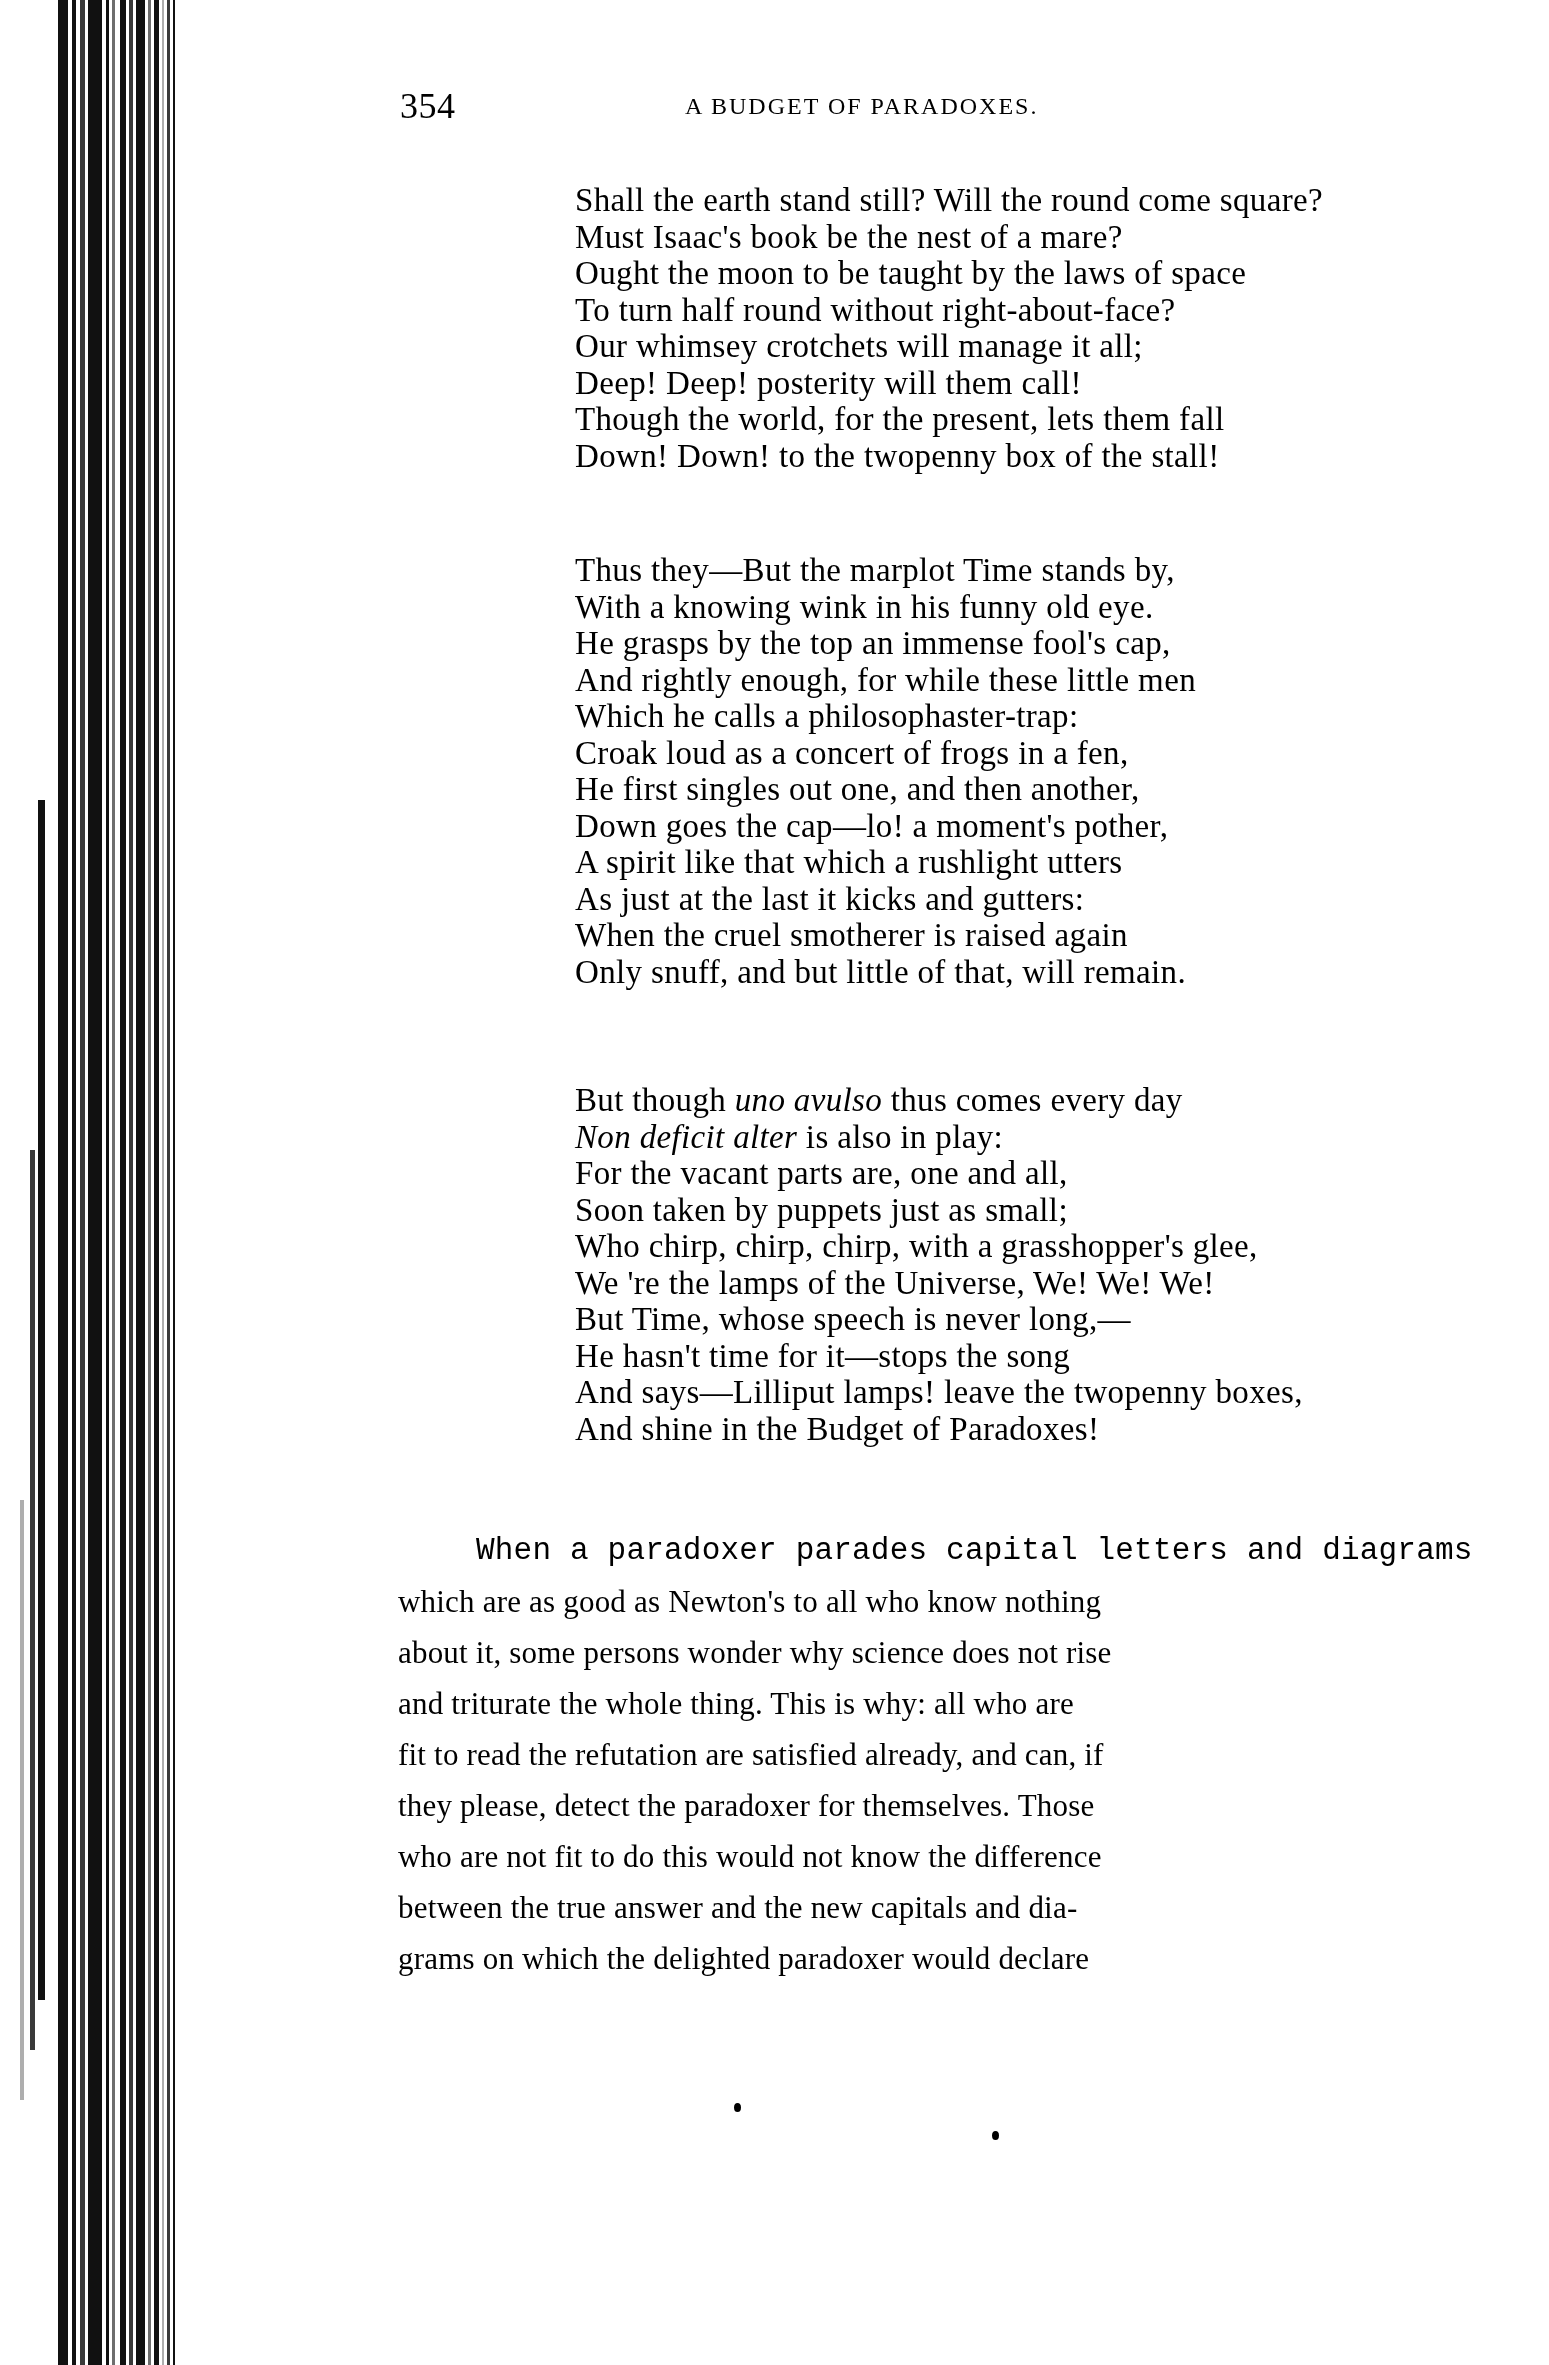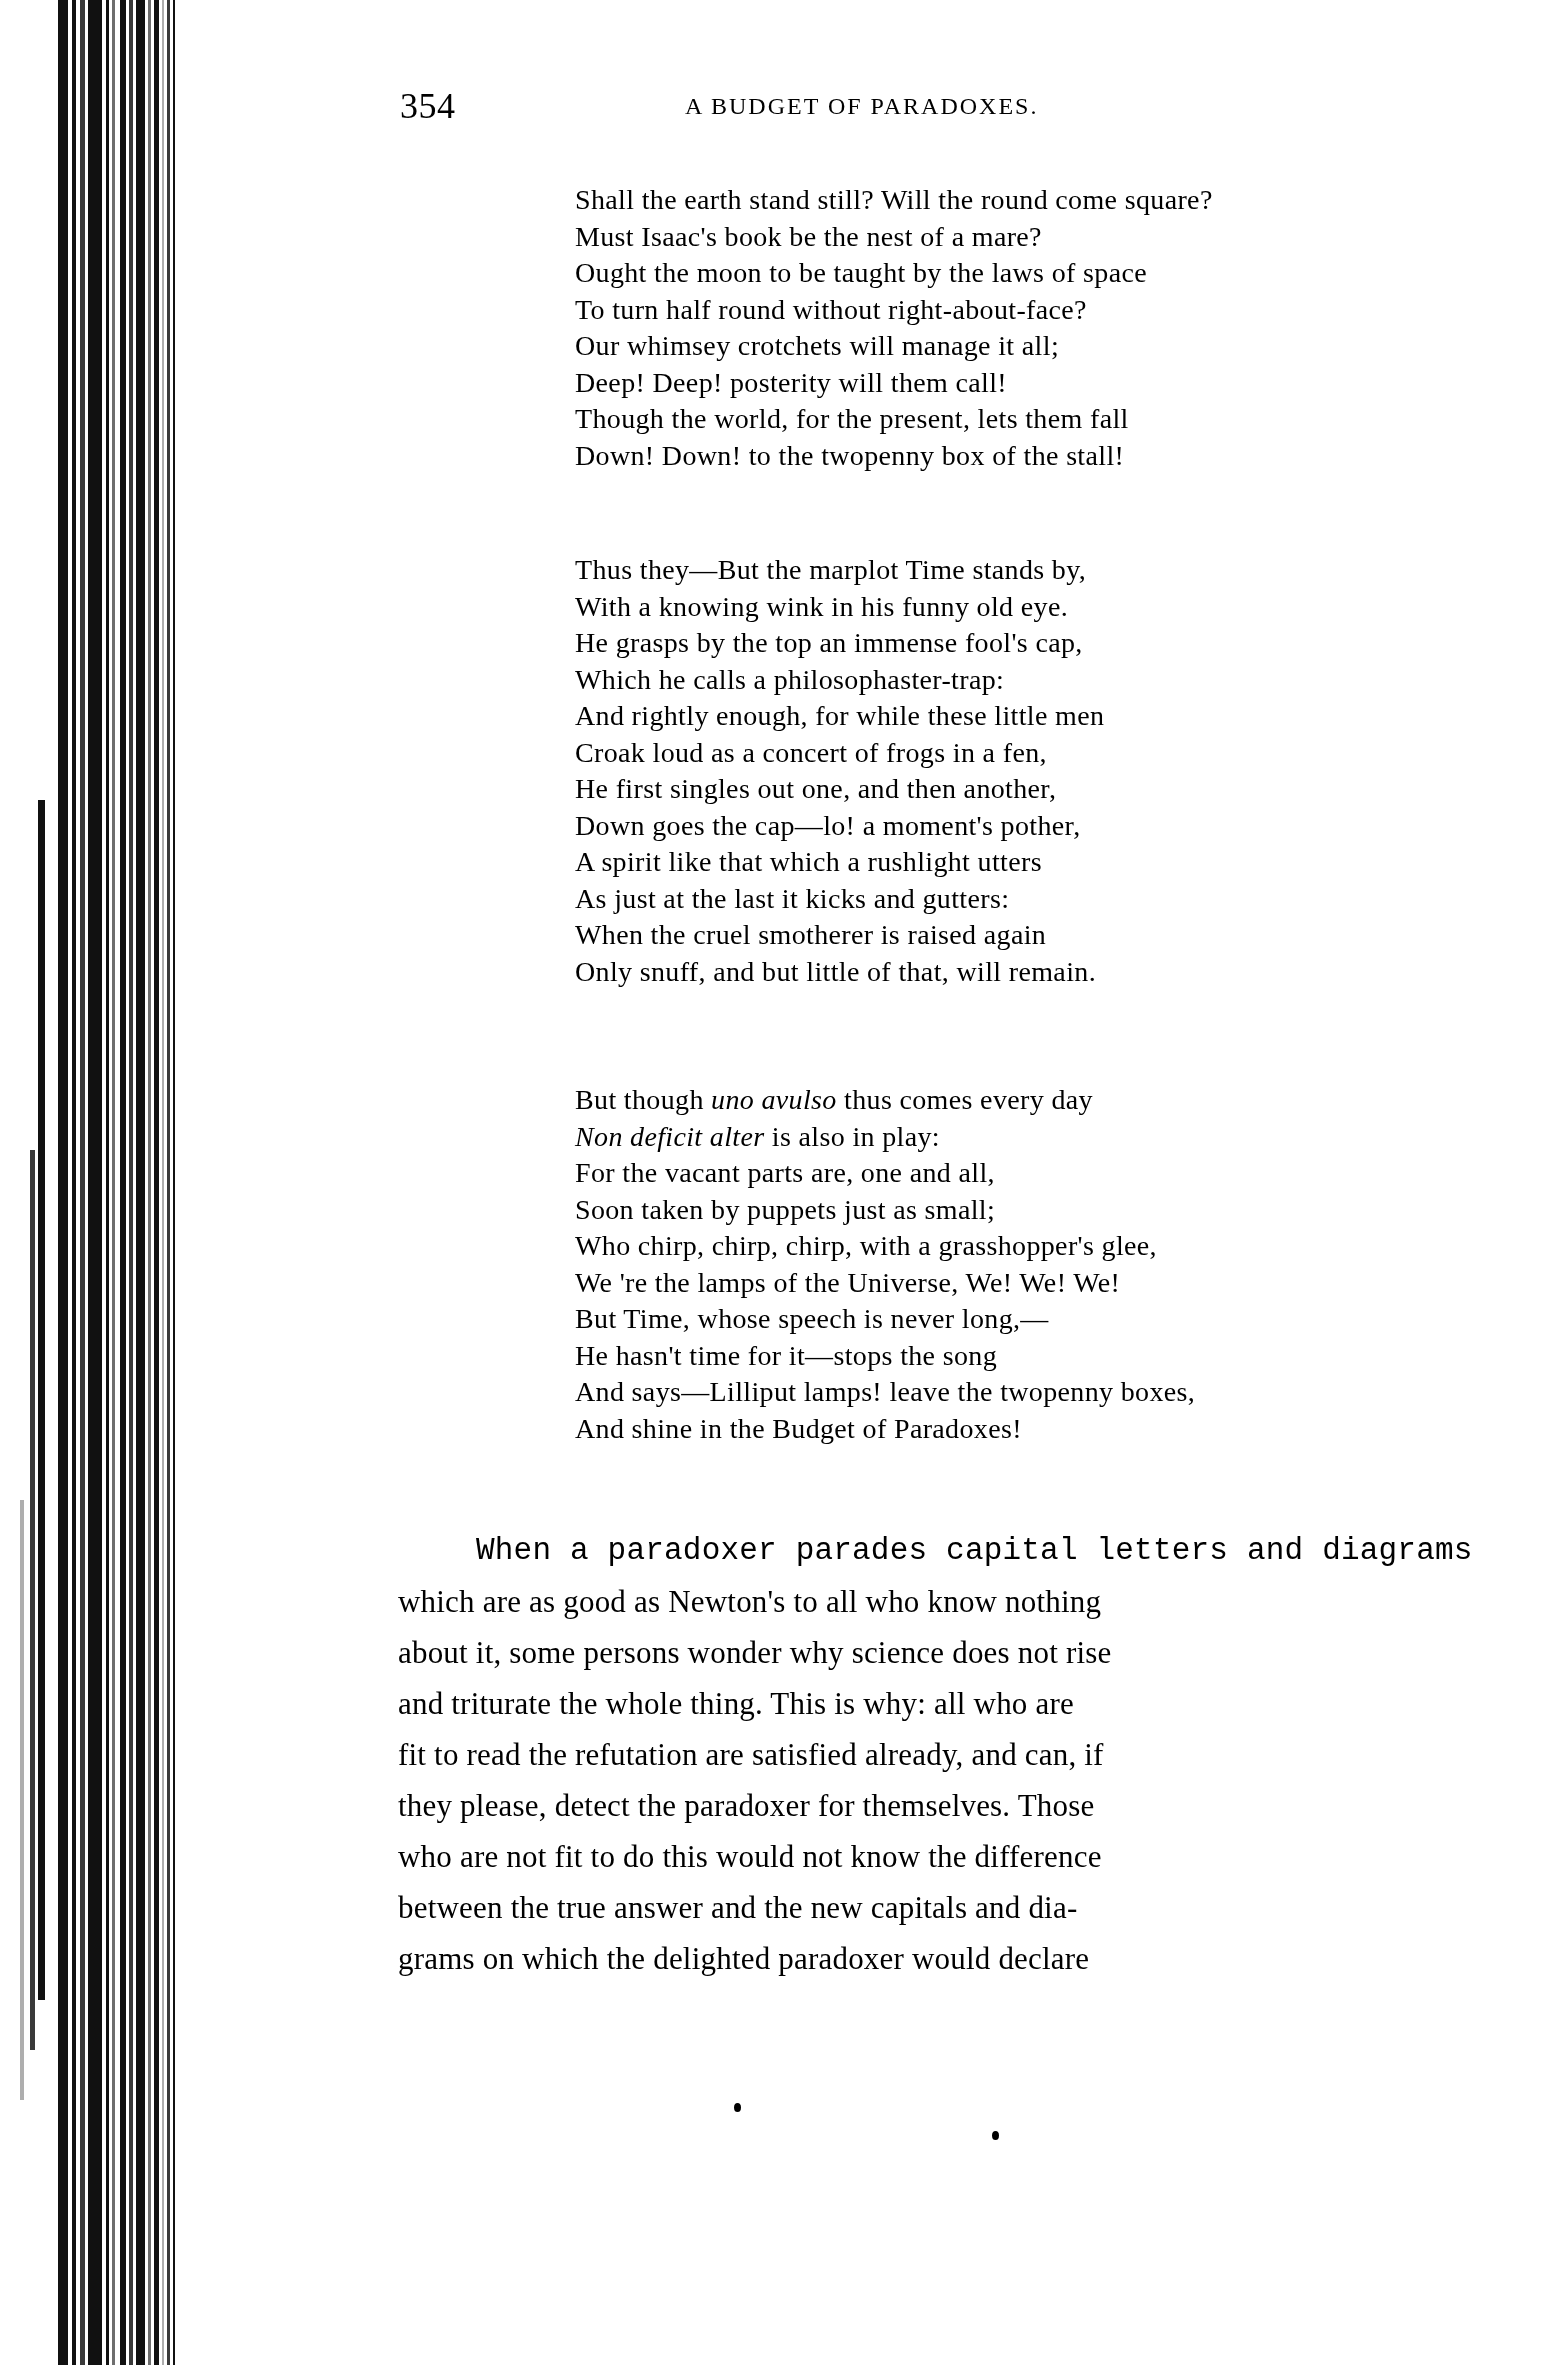--- a/index.html
+++ b/index.html
@@ -63,21 +63,21 @@
     left: 285px;
     top: 8px;
     font-size: 24px;
     letter-spacing: 2.0px;
   }
 
   .verse-block {
     position: absolute;
     left: 575px;
     width: 880px;
-    font-size: 28px;
+    font-size: 33px;
     line-height: 36.5px;
     letter-spacing: 0.35px;
   }
   .verse-block .line { white-space: nowrap; }
   .verse-block .line em { font-style: italic; margin-top: 36px; }
 
   #verse-1 { top: 182px; }
   #verse-2 { top: 552px; }
   #verse-3 { top: 1082px; }
 
@@ -143,22 +143,22 @@
     <div class="line">Our whimsey crotchets will manage it all;</div>
     <div class="line">Deep! Deep! posterity will them call!</div>
     <div class="line">Though the world, for the present, lets them fall</div>
     <div class="line">Down! Down! to the twopenny box of the stall!</div>
   </div>
 
   <div class="verse-block" id="verse-2">
     <div class="line">Thus they—But the marplot Time stands by,</div>
     <div class="line">With a knowing wink in his funny old eye.</div>
     <div class="line">He grasps by the top an immense fool's cap,</div>
+    <div class="line">And rightly enough, for while these little men</div>
     <div class="line">Which he calls a philosophaster-trap:</div>
-    <div class="line">And rightly enough, for while these little men</div>
     <div class="line">Croak loud as a concert of frogs in a fen,</div>
     <div class="line">He first singles out one, and then another,</div>
     <div class="line">Down goes the cap—lo! a moment's pother,</div>
     <div class="line">A spirit like that which a rushlight utters</div>
     <div class="line">As just at the last it kicks and gutters:</div>
     <div class="line">When the cruel smotherer is raised again</div>
     <div class="line">Only snuff, and but little of that, will remain.</div>
   </div>
 
   <div class="verse-block" id="verse-3">

